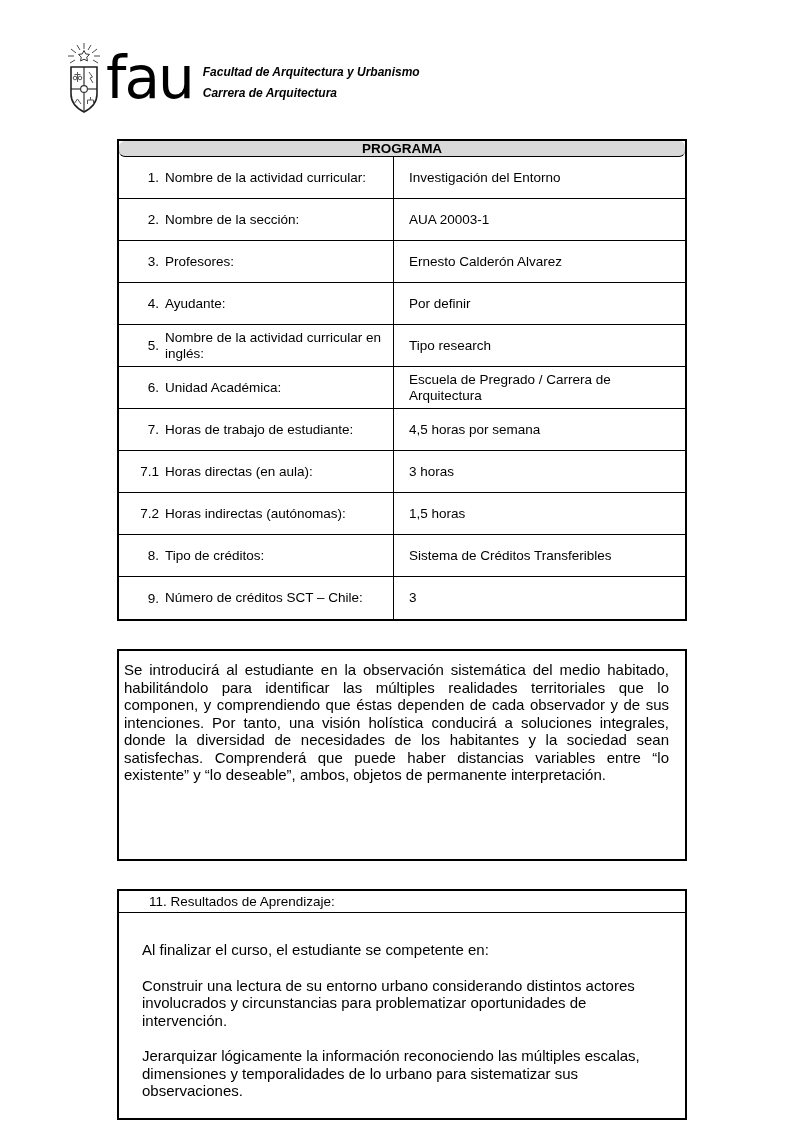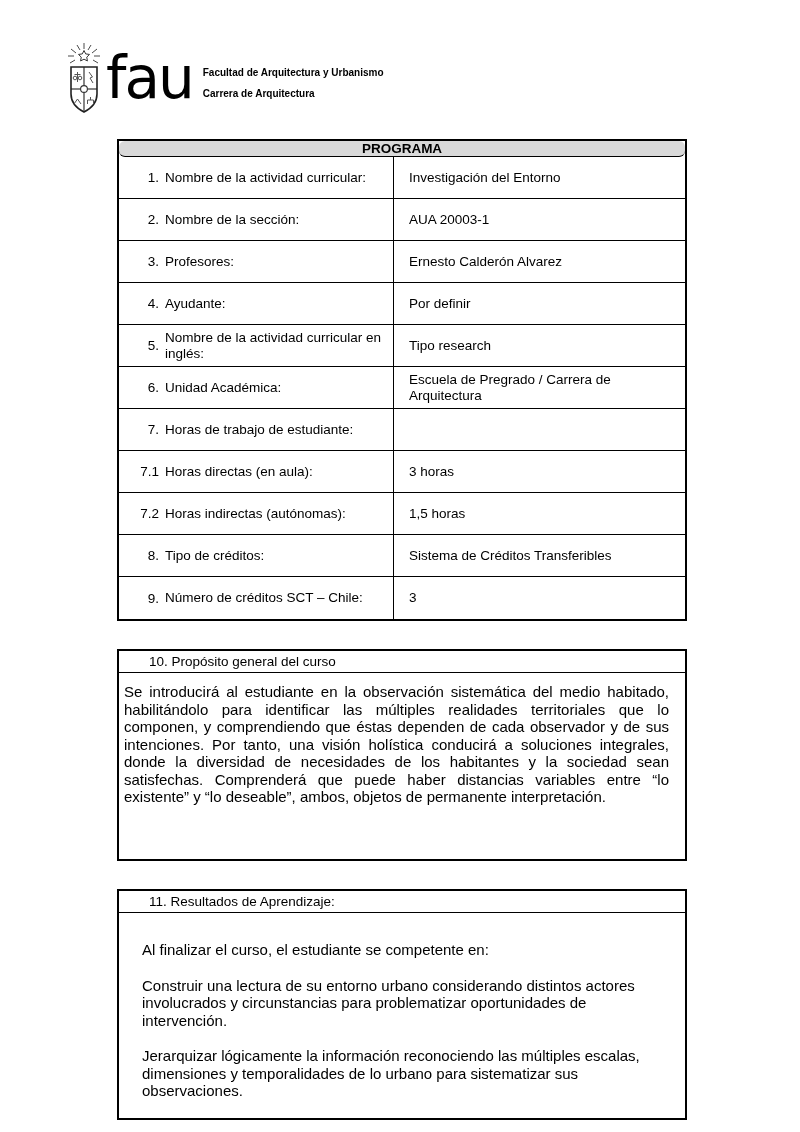--- a/index.html
+++ b/index.html
@@ -13,21 +13,21 @@
   .page { position:relative; width:800px; height:1132px; background:#fff; overflow:hidden; }
 
   
   .brand { position:absolute; left:64px; top:42px; display:flex; align-items:flex-start; }
   .emblem { display:block; width:40px; height:72px; }
   .fau {
     display:block; font-size:58px; font-weight:normal; line-height:1;
     letter-spacing:-2px; margin-left:2px; margin-top:7px;
     font-family:"DejaVu Sans", sans-serif;
   }
-  .brand-text { margin-left:10px; margin-top:20px; font-size:10px; font-weight:bold; line-height:21px; }
+  .brand-text { margin-left:10px; margin-top:20px; font-size:12px; font-weight:bold; line-height:21px;font-style:italic; }
 
   
   .ptable {
     position:absolute; left:117px; top:139px; width:570px;
     border:2px solid #000; background:#fff;
   }
   .ptable-title {
     background:#d9d9d9; border-bottom:1px solid #000;
     text-align:center; font-weight:bold; font-size:13.5px;
     height:16px; line-height:16px;border-radius:6px;
@@ -155,20 +155,21 @@
         <span class="ltxt">Unidad Académica:</span>
       </div>
       <div class="cell value">Escuela de Pregrado / Carrera de Arquitectura</div>
     </div>
 
     <div class="prow">
       <div class="cell label">
         <span class="num">7.</span>
         <span class="ltxt">Horas de trabajo de estudiante:</span>
       </div>
+      <div class="cell value">4,5 horas por semana</div>
     </div>
 
     <div class="prow">
       <div class="cell label">
         <span class="num">7.1</span>
         <span class="ltxt">Horas directas (en aula):</span>
       </div>
       <div class="cell value">3 horas</div>
     </div>
 
@@ -191,21 +192,20 @@
     <div class="prow">
       <div class="cell label">
         <span class="num">9.</span>
         <span class="ltxt">Número de créditos SCT – Chile:</span>
       </div>
       <div class="cell value">3</div>
     </div>
   </section>
 
   <section class="secbox sec10">
-    <div class="sec-title">10. Propósito general del curso</div>
     <div class="sec-body justify">Se introducirá al estudiante en la observación sistemática del medio habitado, habilitándolo para identificar las múltiples realidades territoriales que lo componen, y comprendiendo que éstas dependen de cada observador y de sus intenciones. Por tanto, una visión holística conducirá a soluciones integrales, donde la diversidad de necesidades de los habitantes y la sociedad sean satisfechas. Comprenderá que puede haber distancias variables entre “lo existente” y “lo deseable”, ambos, objetos de permanente interpretación.</div>
   </section>
 
   <section class="secbox sec11">
     <div class="sec-title">11. Resultados de Aprendizaje:</div>
     <div class="sec-body">
       <p>Al finalizar el curso, el estudiante se competente en:</p>
       <p>Construir una lectura de su entorno urbano considerando distintos actores involucrados y circunstancias para problematizar oportunidades de intervención.</p>
       <p>Jerarquizar lógicamente la información reconociendo las múltiples escalas, dimensiones y temporalidades de lo urbano para sistematizar sus observaciones.</p>
     </div>

